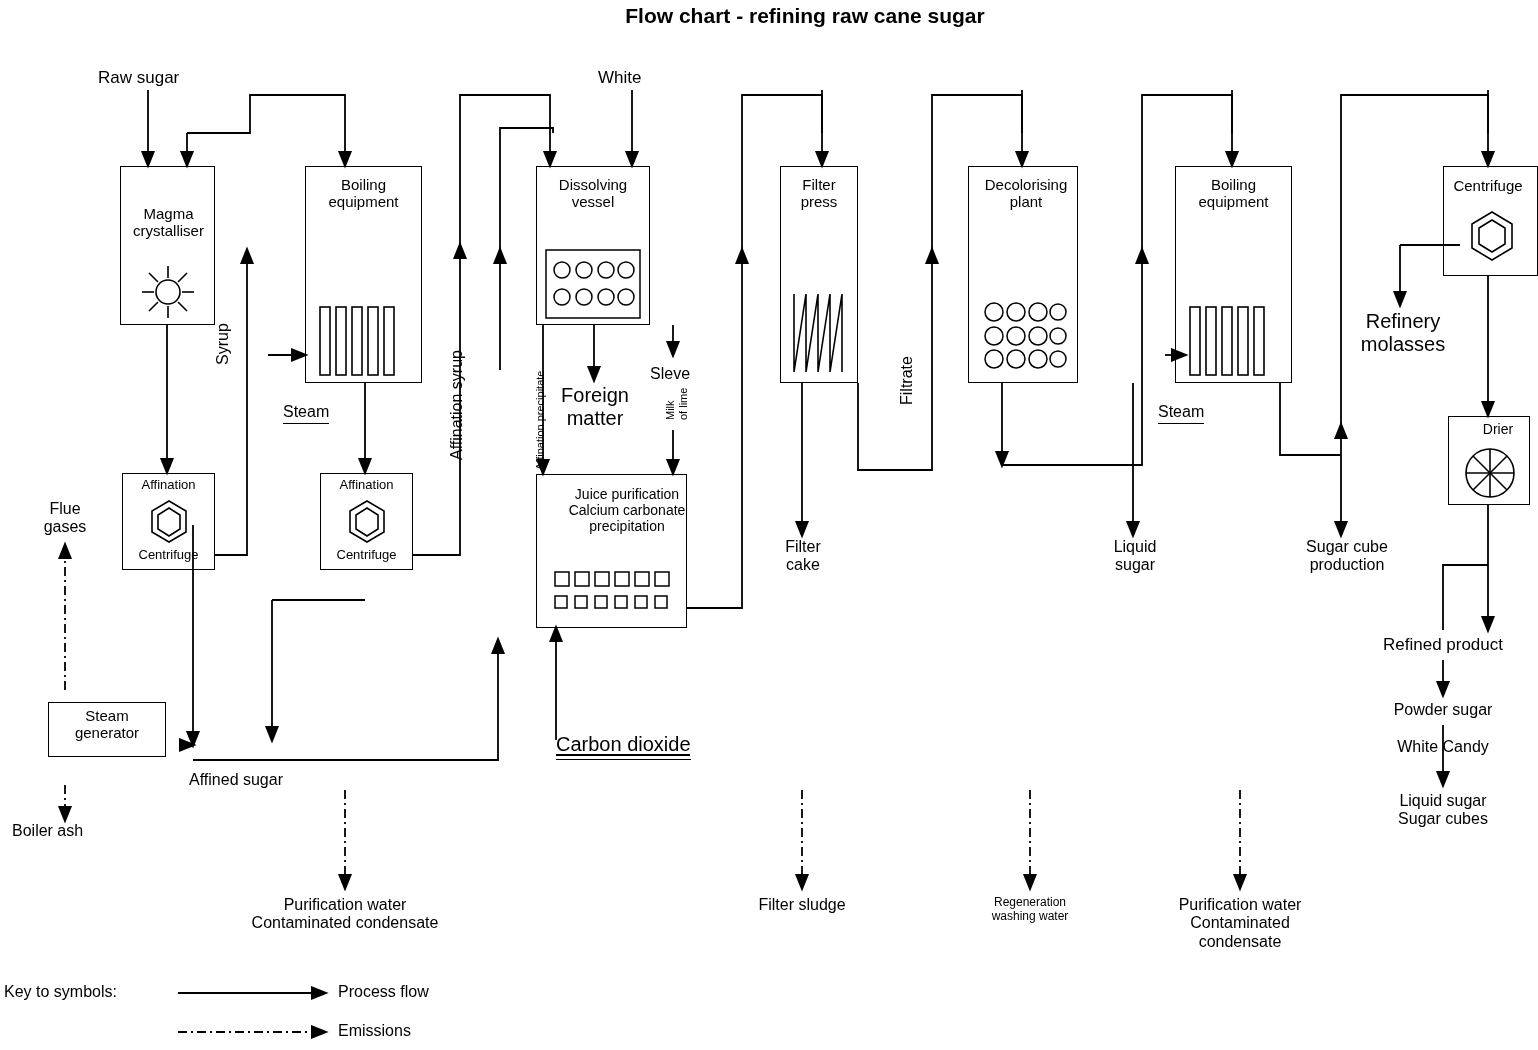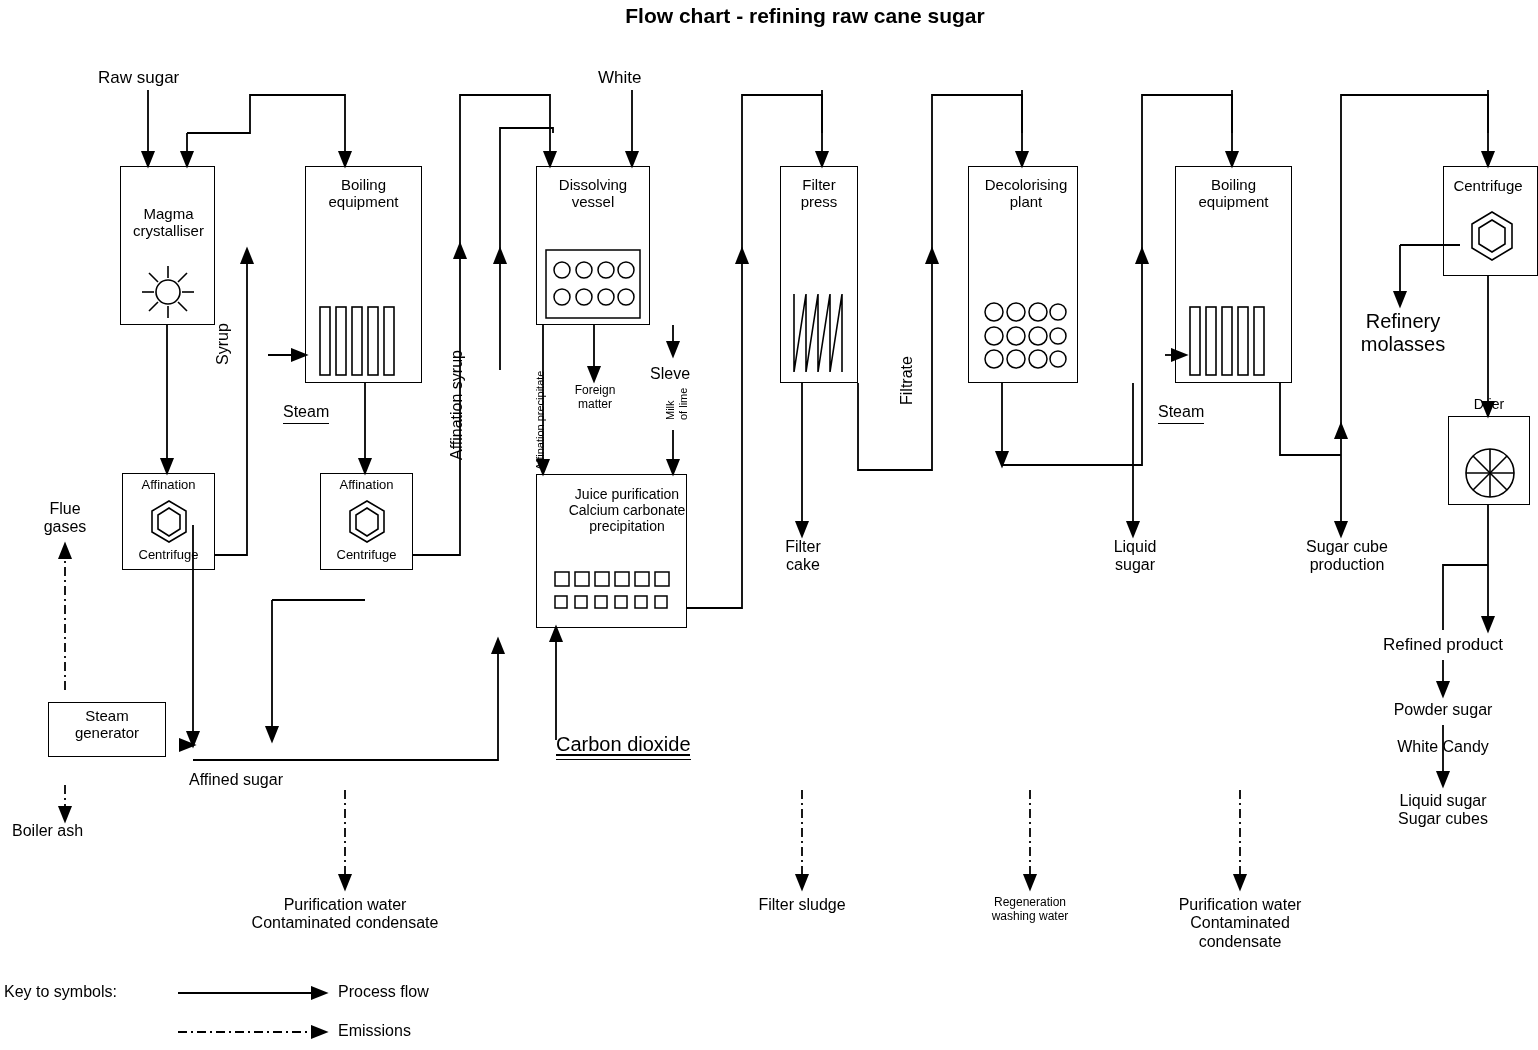--- a/index.html
+++ b/index.html
@@ -264,42 +264,42 @@
       <rect x="82" y="26" width="12" height="12"></rect>
       <rect x="102" y="26" width="12" height="12"></rect>
   </g>
 </svg>
 
 <div class="box" style="left:48px;top:702px;width:118px;height:55px;"></div>
 <div class="boxlabel" style="left:48px;top:707px;width:118px;">Steam
 generator</div>
 
 <div class="box" style="left:1448px;top:416px;width:82px;height:89px;"></div>
-<div class="boxlabel" style="left:1448px;top:396px;width:82px;font-size:14px;">Drier</div>
+<div class="boxlabel" style="left:1448px;top:421px;width:82px;font-size:14px;padding-left:9px;">Drier</div>
 <svg style="left:1462px;top:445px;" width="56" height="56">
   <g stroke="#000" stroke-width="1.6" fill="none">
     <circle cx="28" cy="28" r="24"></circle>
     <line x1="28" y1="4" x2="28" y2="52"></line>
     <line x1="4" y1="28" x2="52" y2="28"></line>
     <line x1="11" y1="11" x2="45" y2="45"></line>
     <line x1="45" y1="11" x2="11" y2="45"></line>
   </g>
 </svg>
 
 <div class="lbl underline" style="left:98px;top:68px;font-size:17px;">Raw sugar</div>
 <div class="lbl" style="left:598px;top:68px;font-size:17px;">White</div>
 
 <div class="lbl" style="left:214px;top:365px;font-size:16px;transform:rotate(-90deg);transform-origin:left top;">Syrup</div>
 <div class="lbl" style="left:283px;top:403px;font-size:16px;border-bottom:1.6px solid #000;padding-bottom:2px;">Steam</div>
 <div class="lbl" style="left:1158px;top:403px;font-size:16px;border-bottom:1.6px solid #000;padding-bottom:2px;">Steam</div>
 
 <div class="lbl" style="left:448px;top:460px;font-size:16px;transform:rotate(-90deg);transform-origin:left top;">Affination syrup</div>
 <div class="lbl" style="left:534px;top:470px;font-size:11px;transform:rotate(-90deg);transform-origin:left top;">Affination precipitate</div>
 
-<div class="lbl ctr" style="left:540px;top:384px;width:110px;font-size:12px;">Foreign
+<div class="lbl ctr" style="left:540px;top:384px;width:110px;font-size:20px;">Foreign
 matter</div>
 <div class="lbl" style="left:650px;top:365px;font-size:16px;">Sleve</div>
 <div class="lbl" style="left:664px;top:420px;font-size:11px;transform:rotate(-90deg);transform-origin:left top;">Milk
 of lime</div>
 
 <div class="lbl" style="left:556px;top:733px;font-size:20px;border-bottom:1.6px solid #000;padding-bottom:3px;">Carbon dioxide</div>
 <div class="lbl" style="left:189px;top:771px;font-size:16px;">Affined sugar</div>
 
 <div class="lbl" style="left:898px;top:405px;font-size:16px;transform:rotate(-90deg);transform-origin:left top;">Filtrate</div>
 <div class="lbl ctr" style="left:748px;top:538px;width:110px;font-size:16px;">Filter

